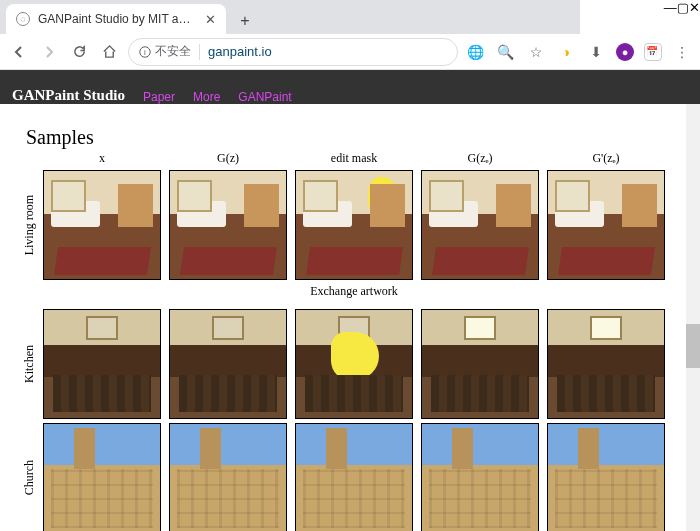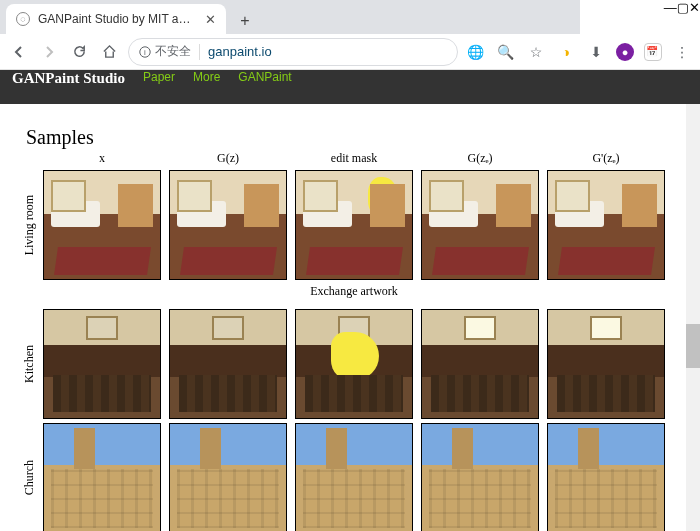--- a/index.html
+++ b/index.html
@@ -15,23 +15,23 @@
   .navicon { width: 22px; height: 22px; display: flex; align-items: center; justify-content: center; color: #5f6368; }
   .navicon.disabled { color: #bfbfbf; }
   .addrbar { flex: 1; height: 28px; border: 1px solid #dadce0; border-radius: 14px; display: flex; align-items: center; padding: 0 10px; gap: 8px; color: #5f6368; font-size: 13px; }
   .addrbar .danger { font-size: 12px; color: #5f6368; display: flex; align-items: center; gap: 4px; }
   .addrbar .sep { width: 1px; height: 16px; background: #dcdcdc; }
   .addrbar .url { color: #0c4a6e; }
   .ricons { display: flex; align-items: center; gap: 10px; }
   .ricons .ic { width: 20px; height: 20px; display: flex; align-items: center; justify-content: center; color: #5f6368; font-size: 14px; }
   .ricons .purple { background:#7b1fa2; color:#fff; border-radius:50%; width:18px; height:18px; font-size:11px; }
   .ricons .cal { border:1px solid #ccc; border-radius:4px; width:18px; height:18px; font-size:10px; }
-  .sitehdr { background: #333; color: #fff; height: 34px; display: flex; align-items: flex-start; padding: 0 12px; gap: 18px; font-size: 13px; }
+  .sitehdr { background: #333; color: #fff; height: 34px; display: flex; align-items: flex-end; padding: 0 12px; gap: 18px; font-size: 13px; }
   .sitehdr .brand { font-weight: 600; font-family: Georgia, serif; font-size: 15px; }
-  .sitehdr .navlink { color: #84cc16; font-size: 12px; }
+  .sitehdr .navlink { color: #d946ef; font-size: 12px; }
   .content { padding: 4px 18px 0 18px; height: calc(531px - 34px - 36px - 34px); overflow: hidden; position: relative; margin-top: 16px; }
   .scrollbar { position:absolute; right:0; top:104px; bottom:0; width:14px; background:#f1f1f1; }
   .thumb { width:14px; height:44px; background:#c1c1c1; position:absolute; top:220px; }
   .sectitle { font-family: Georgia, 'Times New Roman', serif; font-size: 20px; margin: 2px 0 2px 8px; }
   table.grid { border-collapse: collapse; margin-left: 2px; }
   table.grid td, table.grid th { text-align: center; font-family: Georgia, serif; font-size: 12px; }
   table.grid th { font-weight: normal; padding-bottom: 2px; }
   .rowlabel { writing-mode: vertical-rl; transform: rotate(180deg); font-family: Georgia, serif; font-size: 12px; padding: 0 2px; }
   .thumb-img { width: 118px; height: 110px; border: 1px solid #000; margin: 2px 4px; position: relative; overflow: hidden; }
   .caption { font-family: Georgia, serif; font-size: 12px; text-align: center; padding: 2px 0 8px 0; }

